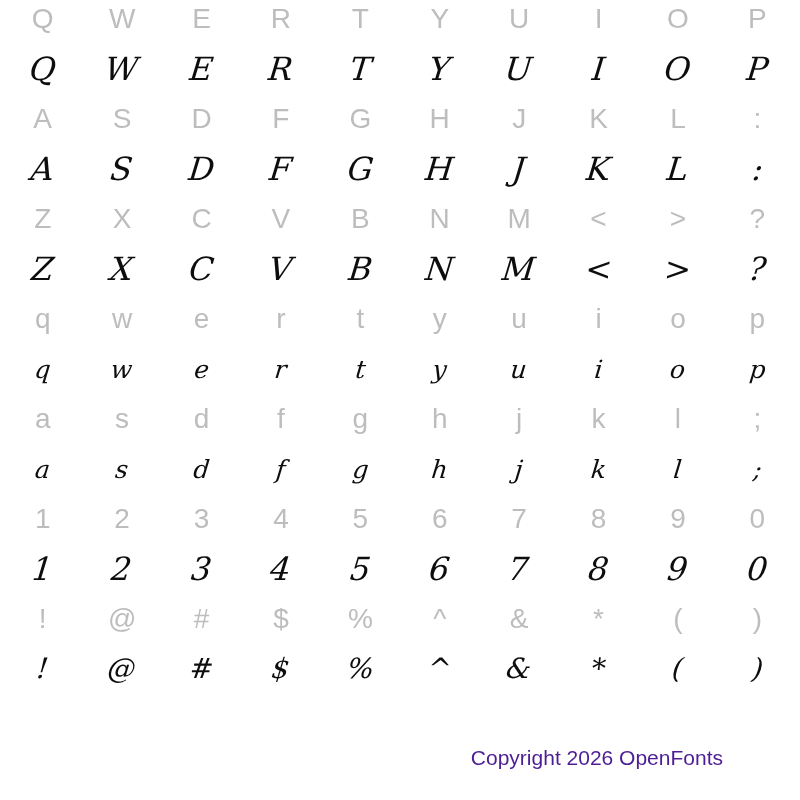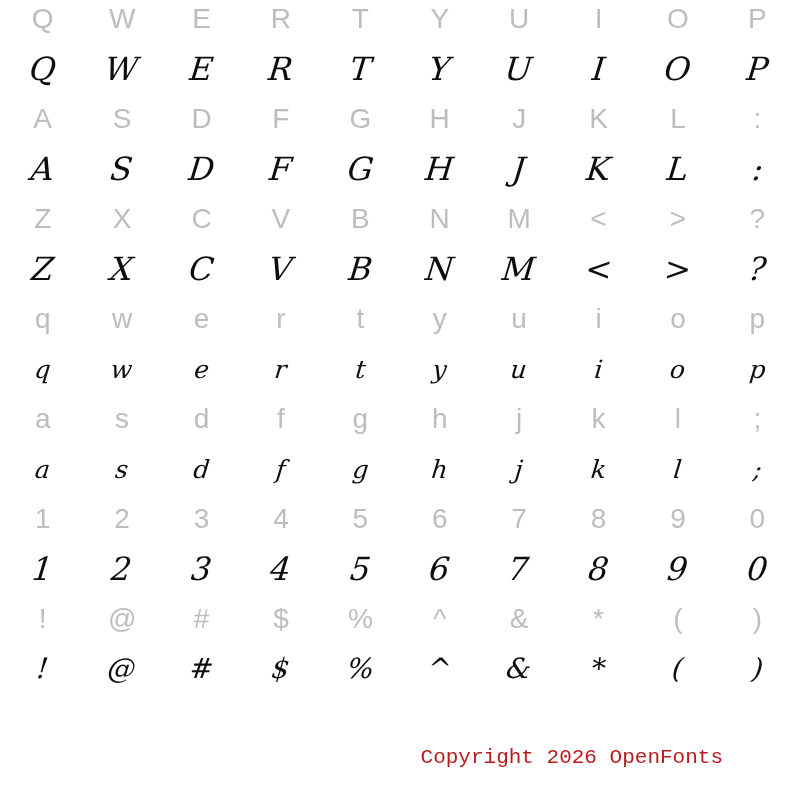--- a/index.html
+++ b/index.html
@@ -58,23 +58,23 @@
     font-size: 25px;
   }
   
   .row-block:nth-child(7) .script-line .cell {
     font-size: 28px;
   }
   .copyright {
     position: absolute;
     top: 746px;
     right: 77px;
-    font-family: Liberation Mono, monospace;
+    font-family: Liberation Sans, sans-serif;
     font-size: 21px;
-    color: #b91c1c;
+    color: #4c1d95;
   }
 </style>
 </head>
 <body>
 
 <div class="page">
   <div class="glyph-grid" id="glyph-grid">
       <div class="row-block">
         <div class="ref-line">
           <span class="cell">Q</span>

